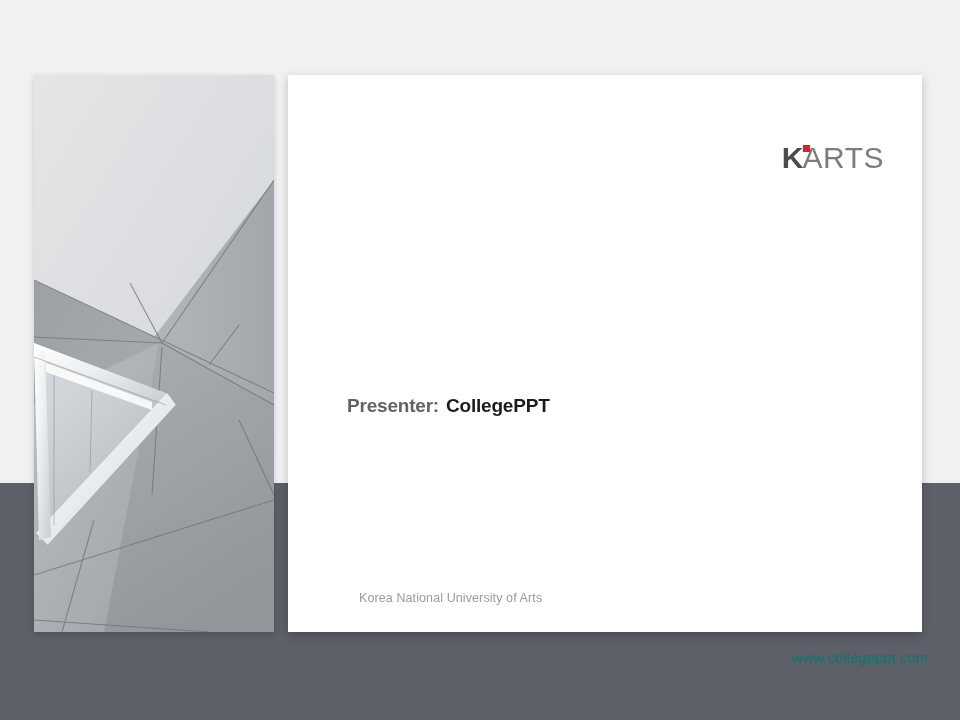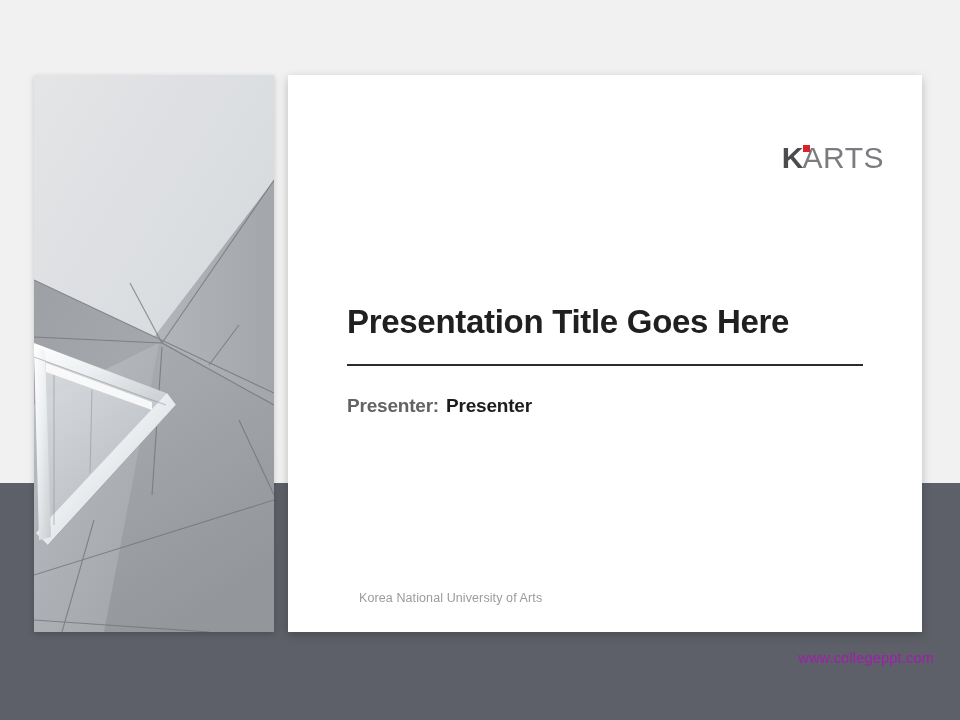--- a/index.html
+++ b/index.html
@@ -151,24 +151,24 @@
     left: 71px;
     bottom: 27px;
     font-size: 12.5px;
     color: #9b9b9b;
     letter-spacing: 0.1px;
   }
 
   
   #site-url {
     position: absolute;
-    right: 26px;
+    right: 32px;
     top: 650px;
     font-size: 14.5px;
-    color: #a21caf;
+    color: #0f766e;
     letter-spacing: 0.2px;
   }
 </style>
 </head>
 <body>
 
 <div id="stage">
 
   <div id="band-lower"></div>
 
@@ -255,29 +255,25 @@
   <div id="slide-card">
 
     <div id="logo">
       <span id="logo-k-wrap">
         <span id="logo-k">K</span>
         <span id="logo-dot"></span>
       </span>
       <span id="logo-arts">ARTS</span>
     </div>
 
-    <div id="title-block">
-      <h1 id="slide-title">Presentation Title Goes Here</h1>
-      <div id="title-rule"></div>
-    </div>
 
     <div id="credits-row">
       <span class="credit-item">
         <span class="credit-label">Presenter:</span>
-        <span class="credit-value">Presenter</span>
+        <span class="credit-value">CollegePPT</span>
       </span>
     </div>
 
     <div id="card-footer">Korea National University of Arts</div>
   </div>
 
   <div id="site-url">www.collegeppt.com</div>
 
 </div>
 

